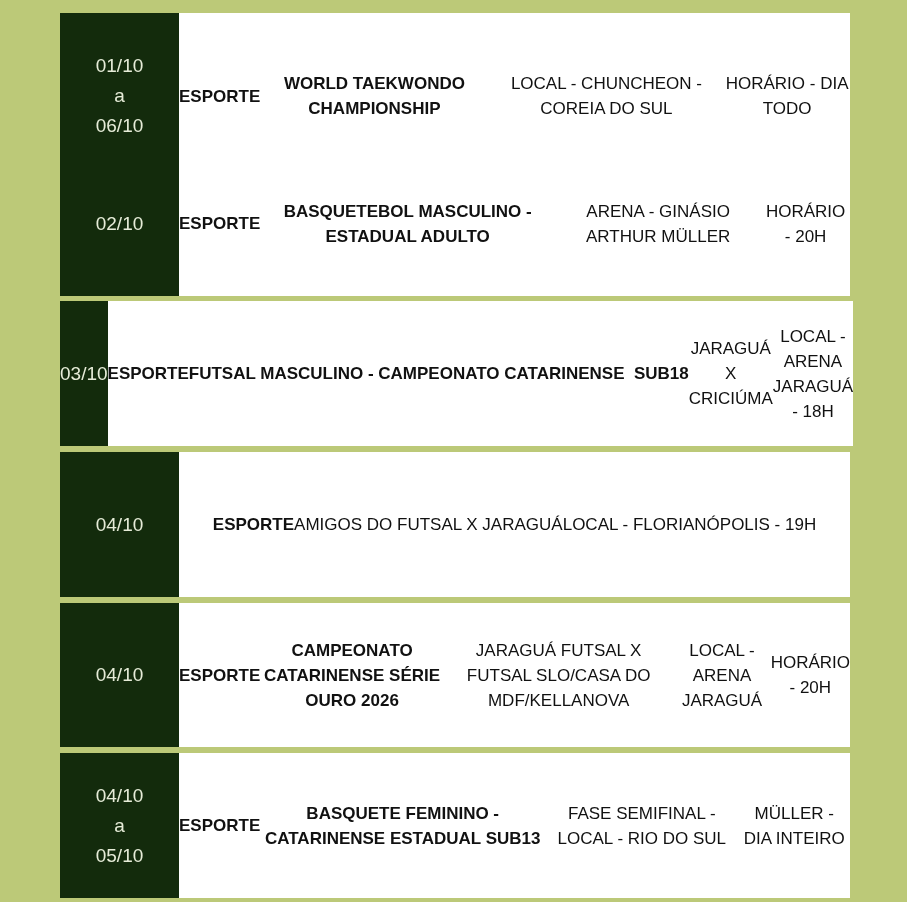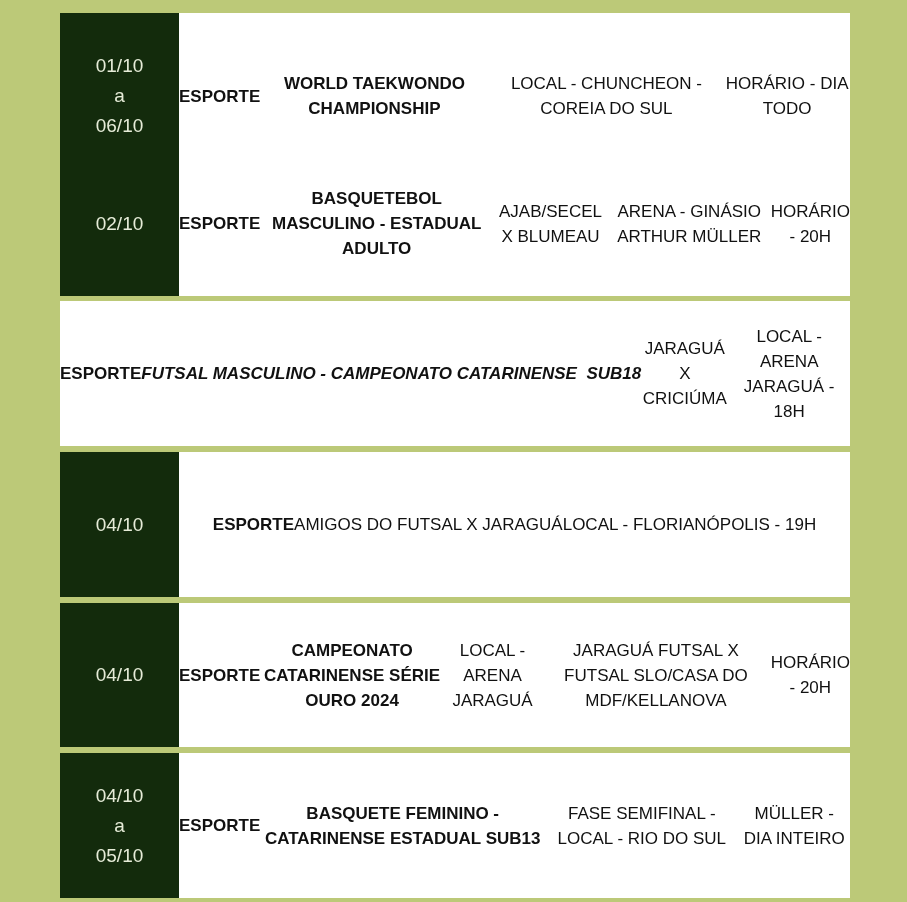--- a/index.html
+++ b/index.html
@@ -71,30 +71,32 @@
     </div>
   </div>
 
   <div class="row" style="top:150px;height:145px;">
     <div class="date-cell">
       <span>02/10</span>
     </div>
     <div class="content-cell">
       <span class="line-bold">ESPORTE</span>
       <span class="line-bold">BASQUETEBOL MASCULINO - ESTADUAL ADULTO</span>
-      <span>AJAB/SECEL X BLUMEAU</span>
       <span>ARENA - GINÁSIO ARTHUR MÜLLER</span>
       <span>HORÁRIO - 20H</span>
     </div>
   </div>
 
   <div class="row" style="top:300px;height:145px;">
+    <div class="date-cell">
+      <span>03/10</span>
+    </div>
     <div class="content-cell">
       <span class="line-bold">ESPORTE</span>
-      <span class="line-bold" style="white-space:pre;font-style:italic;">FUTSAL MASCULINO - CAMPEONATO CATARINENSE  SUB18</span>
+      <span class="line-bold" style="white-space:pre;">FUTSAL MASCULINO - CAMPEONATO CATARINENSE  SUB18</span>
       <span>JARAGUÁ X CRICIÚMA</span>
       <span>LOCAL - ARENA JARAGUÁ - 18H</span>
     </div>
   </div>
 
   <div class="row" style="top:451px;height:145px;">
     <div class="date-cell">
       <span>04/10</span>
     </div>
     <div class="content-cell">
@@ -103,23 +105,23 @@
       <span>LOCAL - FLORIANÓPOLIS - 19H</span>
     </div>
   </div>
 
   <div class="row" style="top:602px;height:144px;">
     <div class="date-cell">
       <span>04/10</span>
     </div>
     <div class="content-cell">
       <span class="line-bold">ESPORTE</span>
-      <span class="line-bold">CAMPEONATO CATARINENSE SÉRIE OURO 2024</span>
+      <span class="line-bold">CAMPEONATO CATARINENSE SÉRIE OURO 2026</span>
+      <span>JARAGUÁ FUTSAL X FUTSAL SLO/CASA DO MDF/KELLANOVA</span>
       <span>LOCAL - ARENA JARAGUÁ</span>
-      <span>JARAGUÁ FUTSAL X FUTSAL SLO/CASA DO MDF/KELLANOVA</span>
       <span>HORÁRIO - 20H</span>
     </div>
   </div>
 
   <div class="row" style="top:752px;height:145px;">
     <div class="date-cell">
       <span>04/10</span>
       <span>a</span>
       <span>05/10</span>
     </div>

